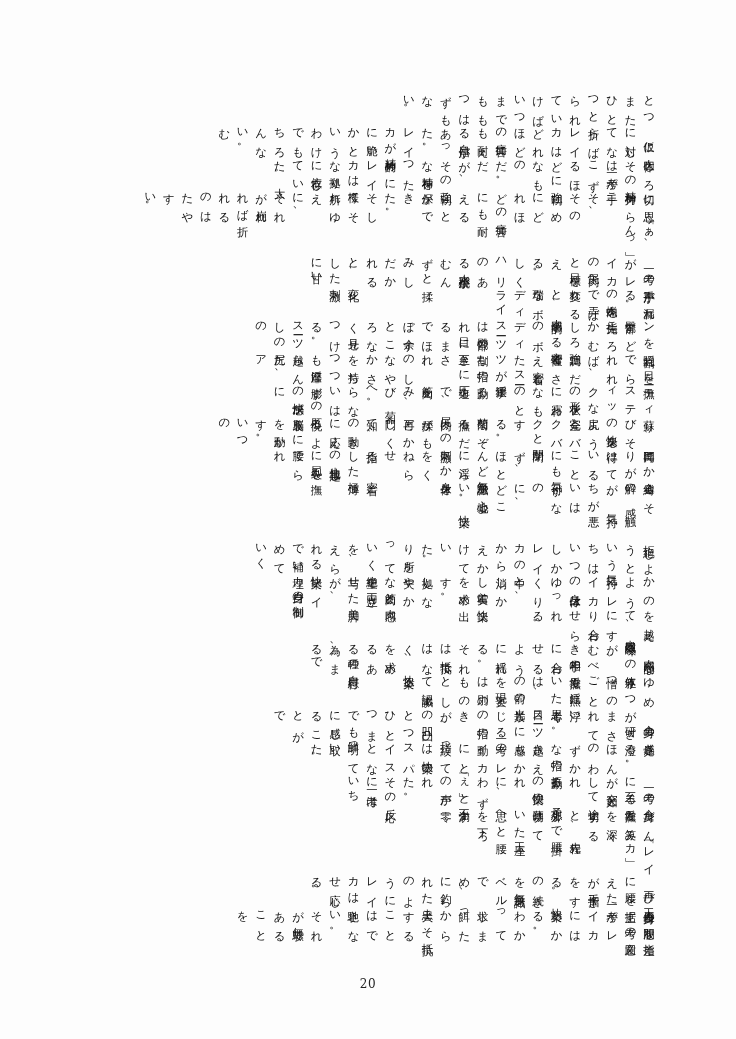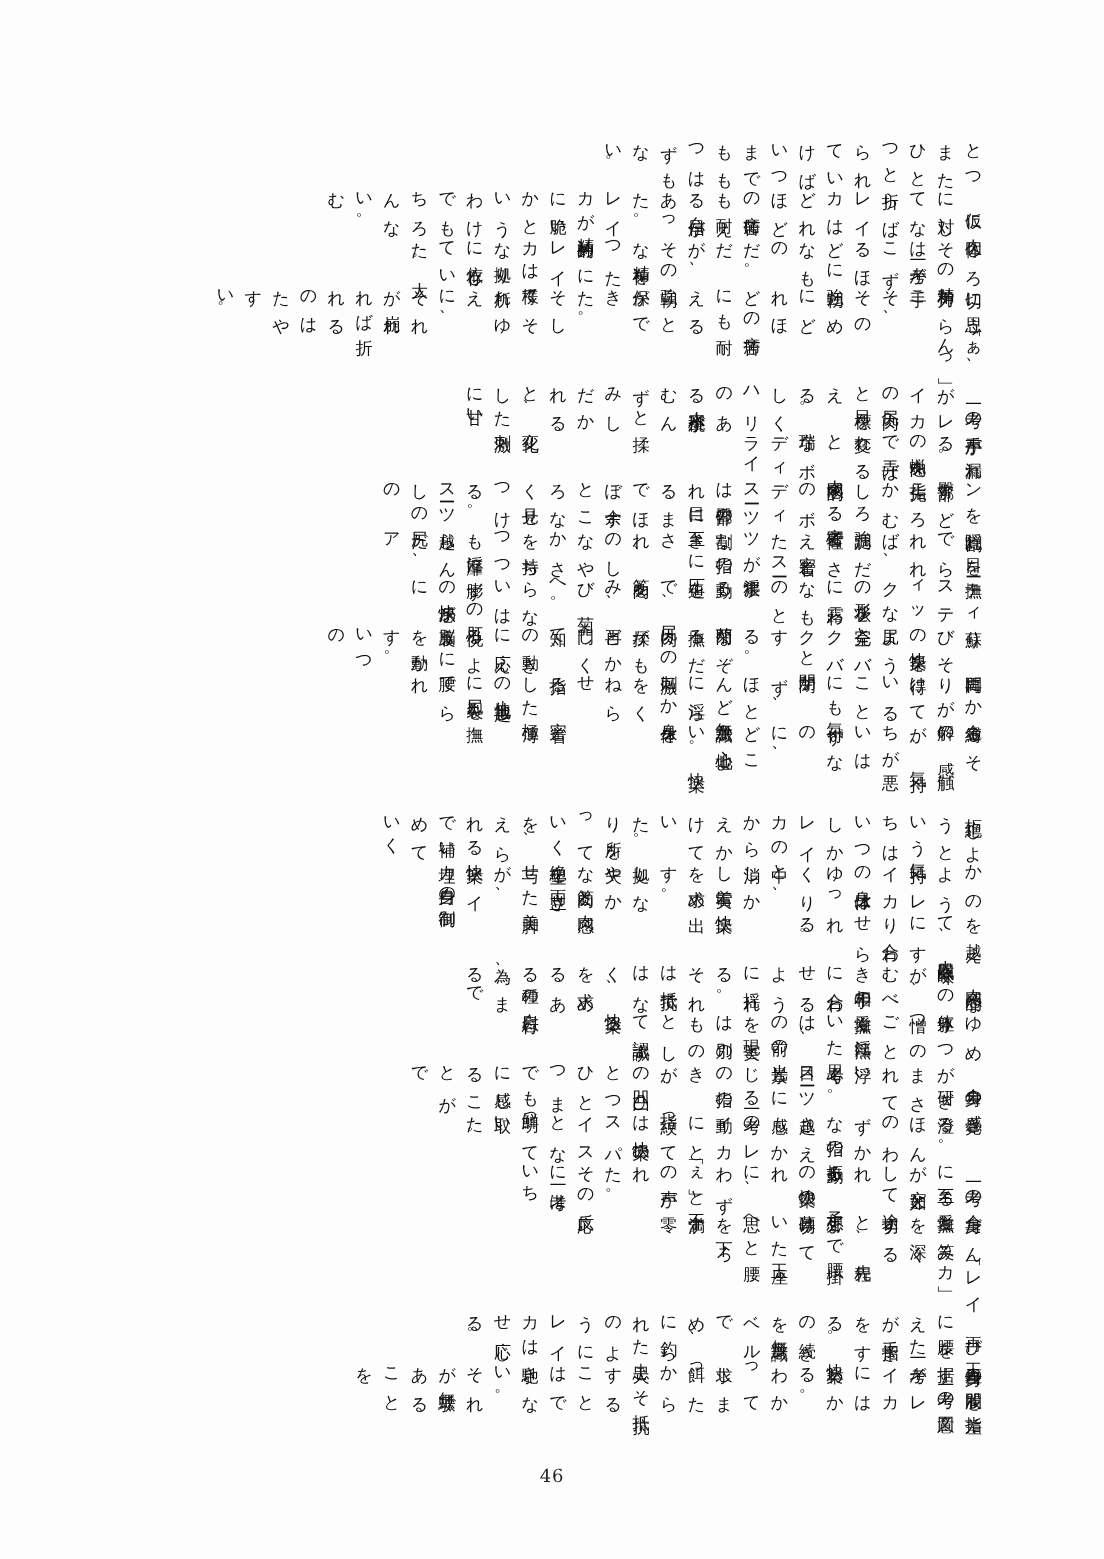--- a/index.html
+++ b/index.html
@@ -99,15 +99,15 @@
     <div class="col">ゆめうつつのごとく淫熱に浮いた思考は、目の前の光景を現実とは別のものとして認識する。</div>
     <div class="col">　全身の感覚が研ぎ澄まされていく。スーツ越しに感じる一考の指の動きが、指紋の凹凸ひとつひとつまでも鮮明に感じ取ることがで</div>
     <div class="col">きる。ほんのわずかな指の振動さえもかのレイカにとっては快楽のスパイスとなっていた。</div>
     <div class="col">　一考の全身に至る愛撫が突如として途切れる。予想外の快楽の幕切れに、思わず「ぇ」と不満の声が零れた。その反応に一考はいち</div>
     <div class="col">だんと笑みを深くすると、先程まで腰掛けていた玉座へと腰を下ろす。</div>
     <div class="col">「レイカ」</div>
     <div class="col">　再び玉座に腰を据えた一考が手招きをする。快楽の続きを無意識レベルで求め、餌に釣られた忠犬のようにレイカは馳せ応じる。</div>
     <div class="col">自身の股間を指差す一考の意図がレイカにはわかる。わかってしまったからこそ抵抗することはできない。それが無駄であることを</div>
   </div>
 
-  <div class="page-number">46</div>
+  <div class="page-number">20</div>
 
 </div>
 
 </body></html>

